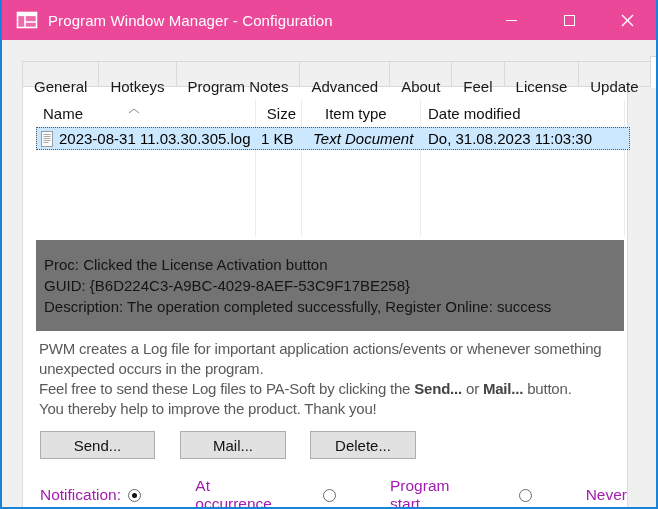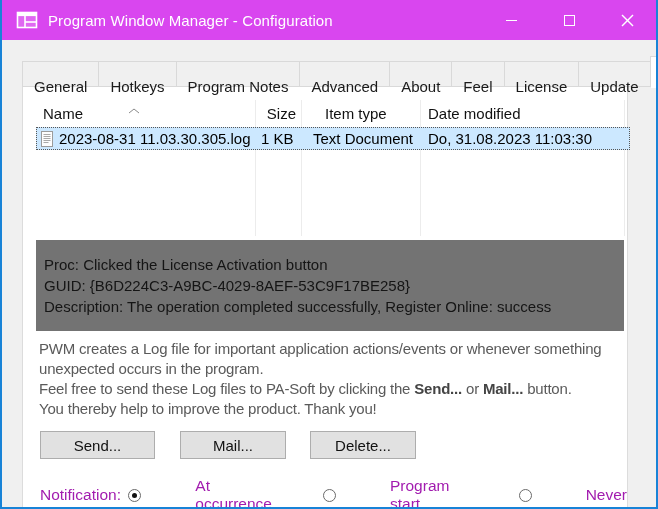--- a/index.html
+++ b/index.html
@@ -5,21 +5,21 @@
   html,body{margin:0;padding:0;background:#888;}
   *{box-sizing:border-box;}
   .window{
     position:relative;width:658px;height:509px;
     font-family:"Liberation Sans","DejaVu Sans",sans-serif;
     background:#f0f0f0;
     border-left:2px solid #1883d7;border-right:2px solid #1883d7;border-bottom:2px solid #1883d7;
     overflow:hidden;
   }
   
-  .titlebar{height:40px;background:#d946ef;display:flex;align-items:center;color:#fff;}
+  .titlebar{height:40px;background:#ec4899;display:flex;align-items:center;color:#fff;}
   .titlebar-icon{margin:0 10px 0 14px;display:flex;align-items:center;}
   .title-text{font-size:15px;letter-spacing:.1px;flex:1;white-space:nowrap;}
   .caption-buttons{display:flex;height:40px;}
   .caption-btn{width:58px;height:40px;display:flex;align-items:center;justify-content:center;cursor:default;}
   .min-glyph{width:11px;height:1px;background:#fff;}
   .max-glyph{width:11px;height:11px;border:1px solid #fff;}
   
   .tabs{display:flex;align-items:flex-end;margin:15px 0 0 20px;position:relative;z-index:3;height:32px;}
   .tab{
     height:21px;line-height:25px;padding:12px 11px;font-size:15px;color:#1a1a1a;
@@ -44,21 +44,21 @@
   .h-type{width:119px;padding-left:24px;}
   .h-date{width:204px;padding-left:8px;}
   .sort-caret{position:absolute;left:92px;top:0px;}
   .lv-row{
     position:relative;z-index:1;margin-top:1px;height:23px;display:flex;align-items:center;
     background:#cce8ff;border:1px dotted #565656;font-size:15px;color:#000;
   }
   .c-name{width:218px;display:flex;align-items:center;white-space:nowrap;overflow:hidden;}
   .c-name .doc-icon{margin:0 5px 0 3px;flex:0 0 auto;display:flex;}
   .c-size{width:46px;padding-left:6px;white-space:nowrap;}
-  .c-type{width:119px;padding-left:12px;white-space:nowrap;}
+  .c-type{width:119px;padding-left:12px;white-space:nowrap;font-style:italic;}
   .c-date{padding-left:8px;white-space:nowrap;}
   
   .details{
     margin:4px 4px 0 13px;width:588px;background:#737373;
     padding:14px 8px;font-size:15px;line-height:21px;color:#151515;
   }
   .details div{white-space:nowrap;overflow:hidden;}
   
   .notes{margin:8px 0 0 16px;font-size:15px;line-height:20px;color:#5a5a5a;letter-spacing:-0.2px;}
   .notes div{white-space:nowrap;}

